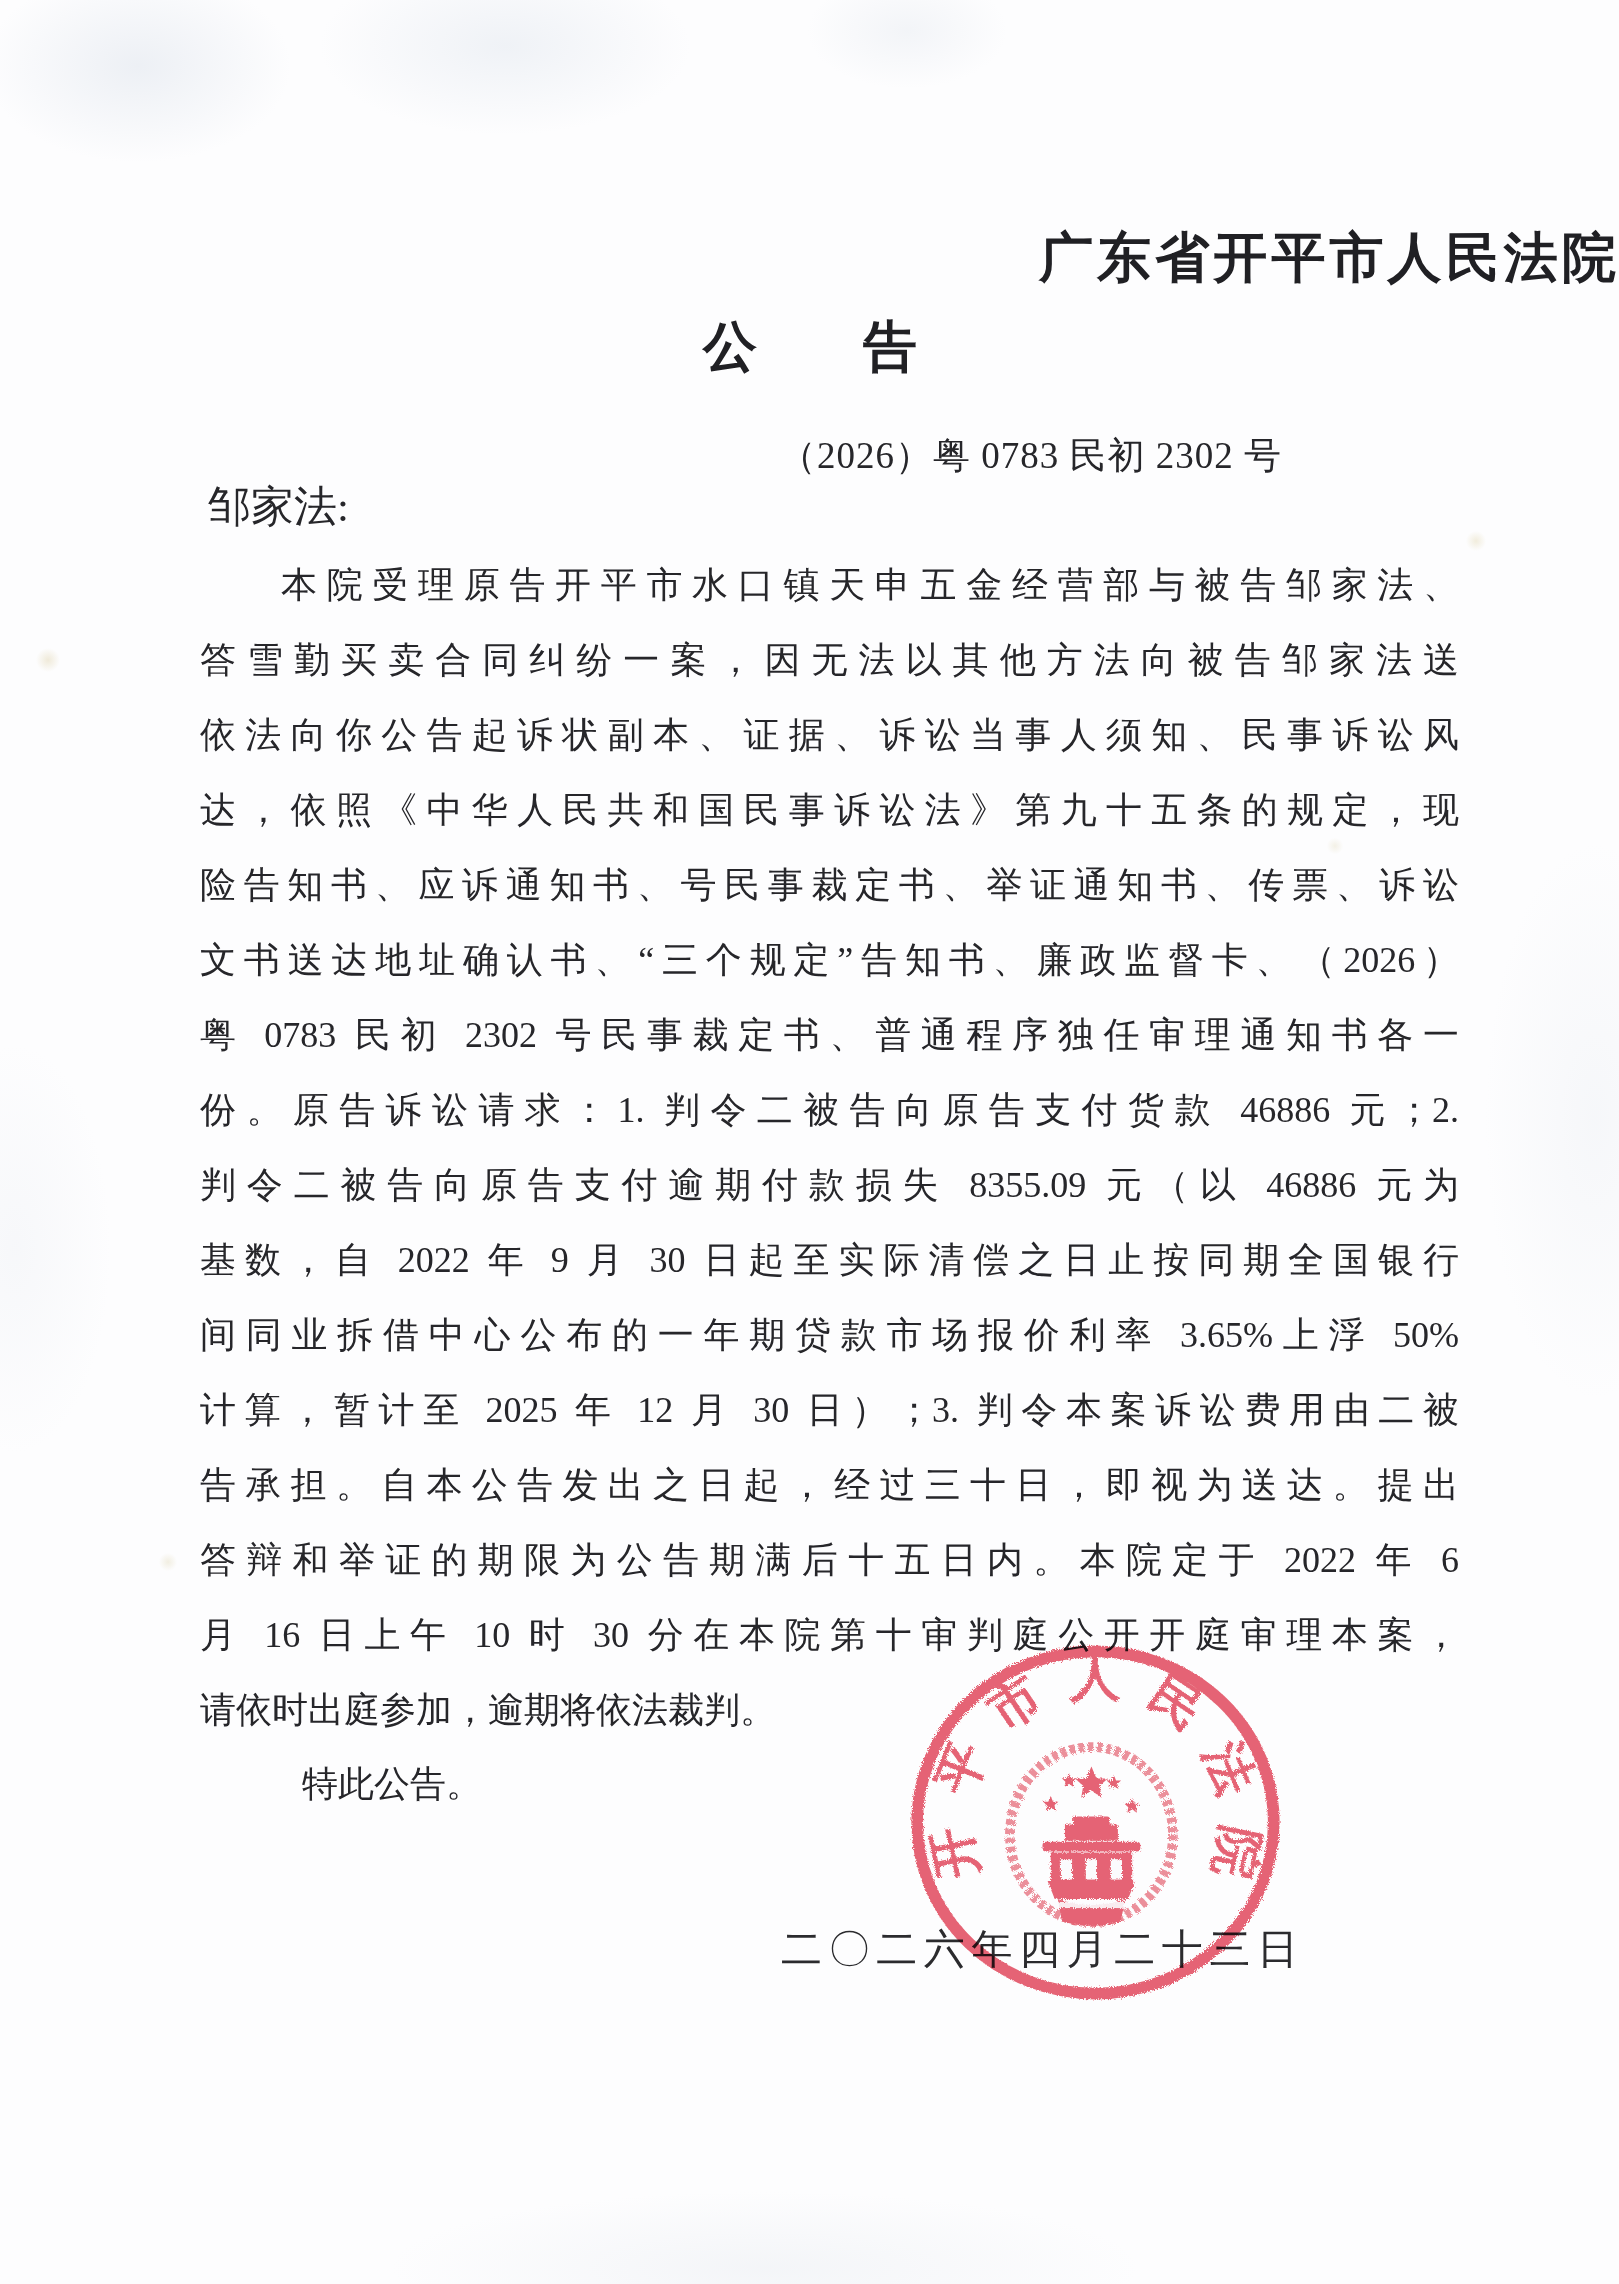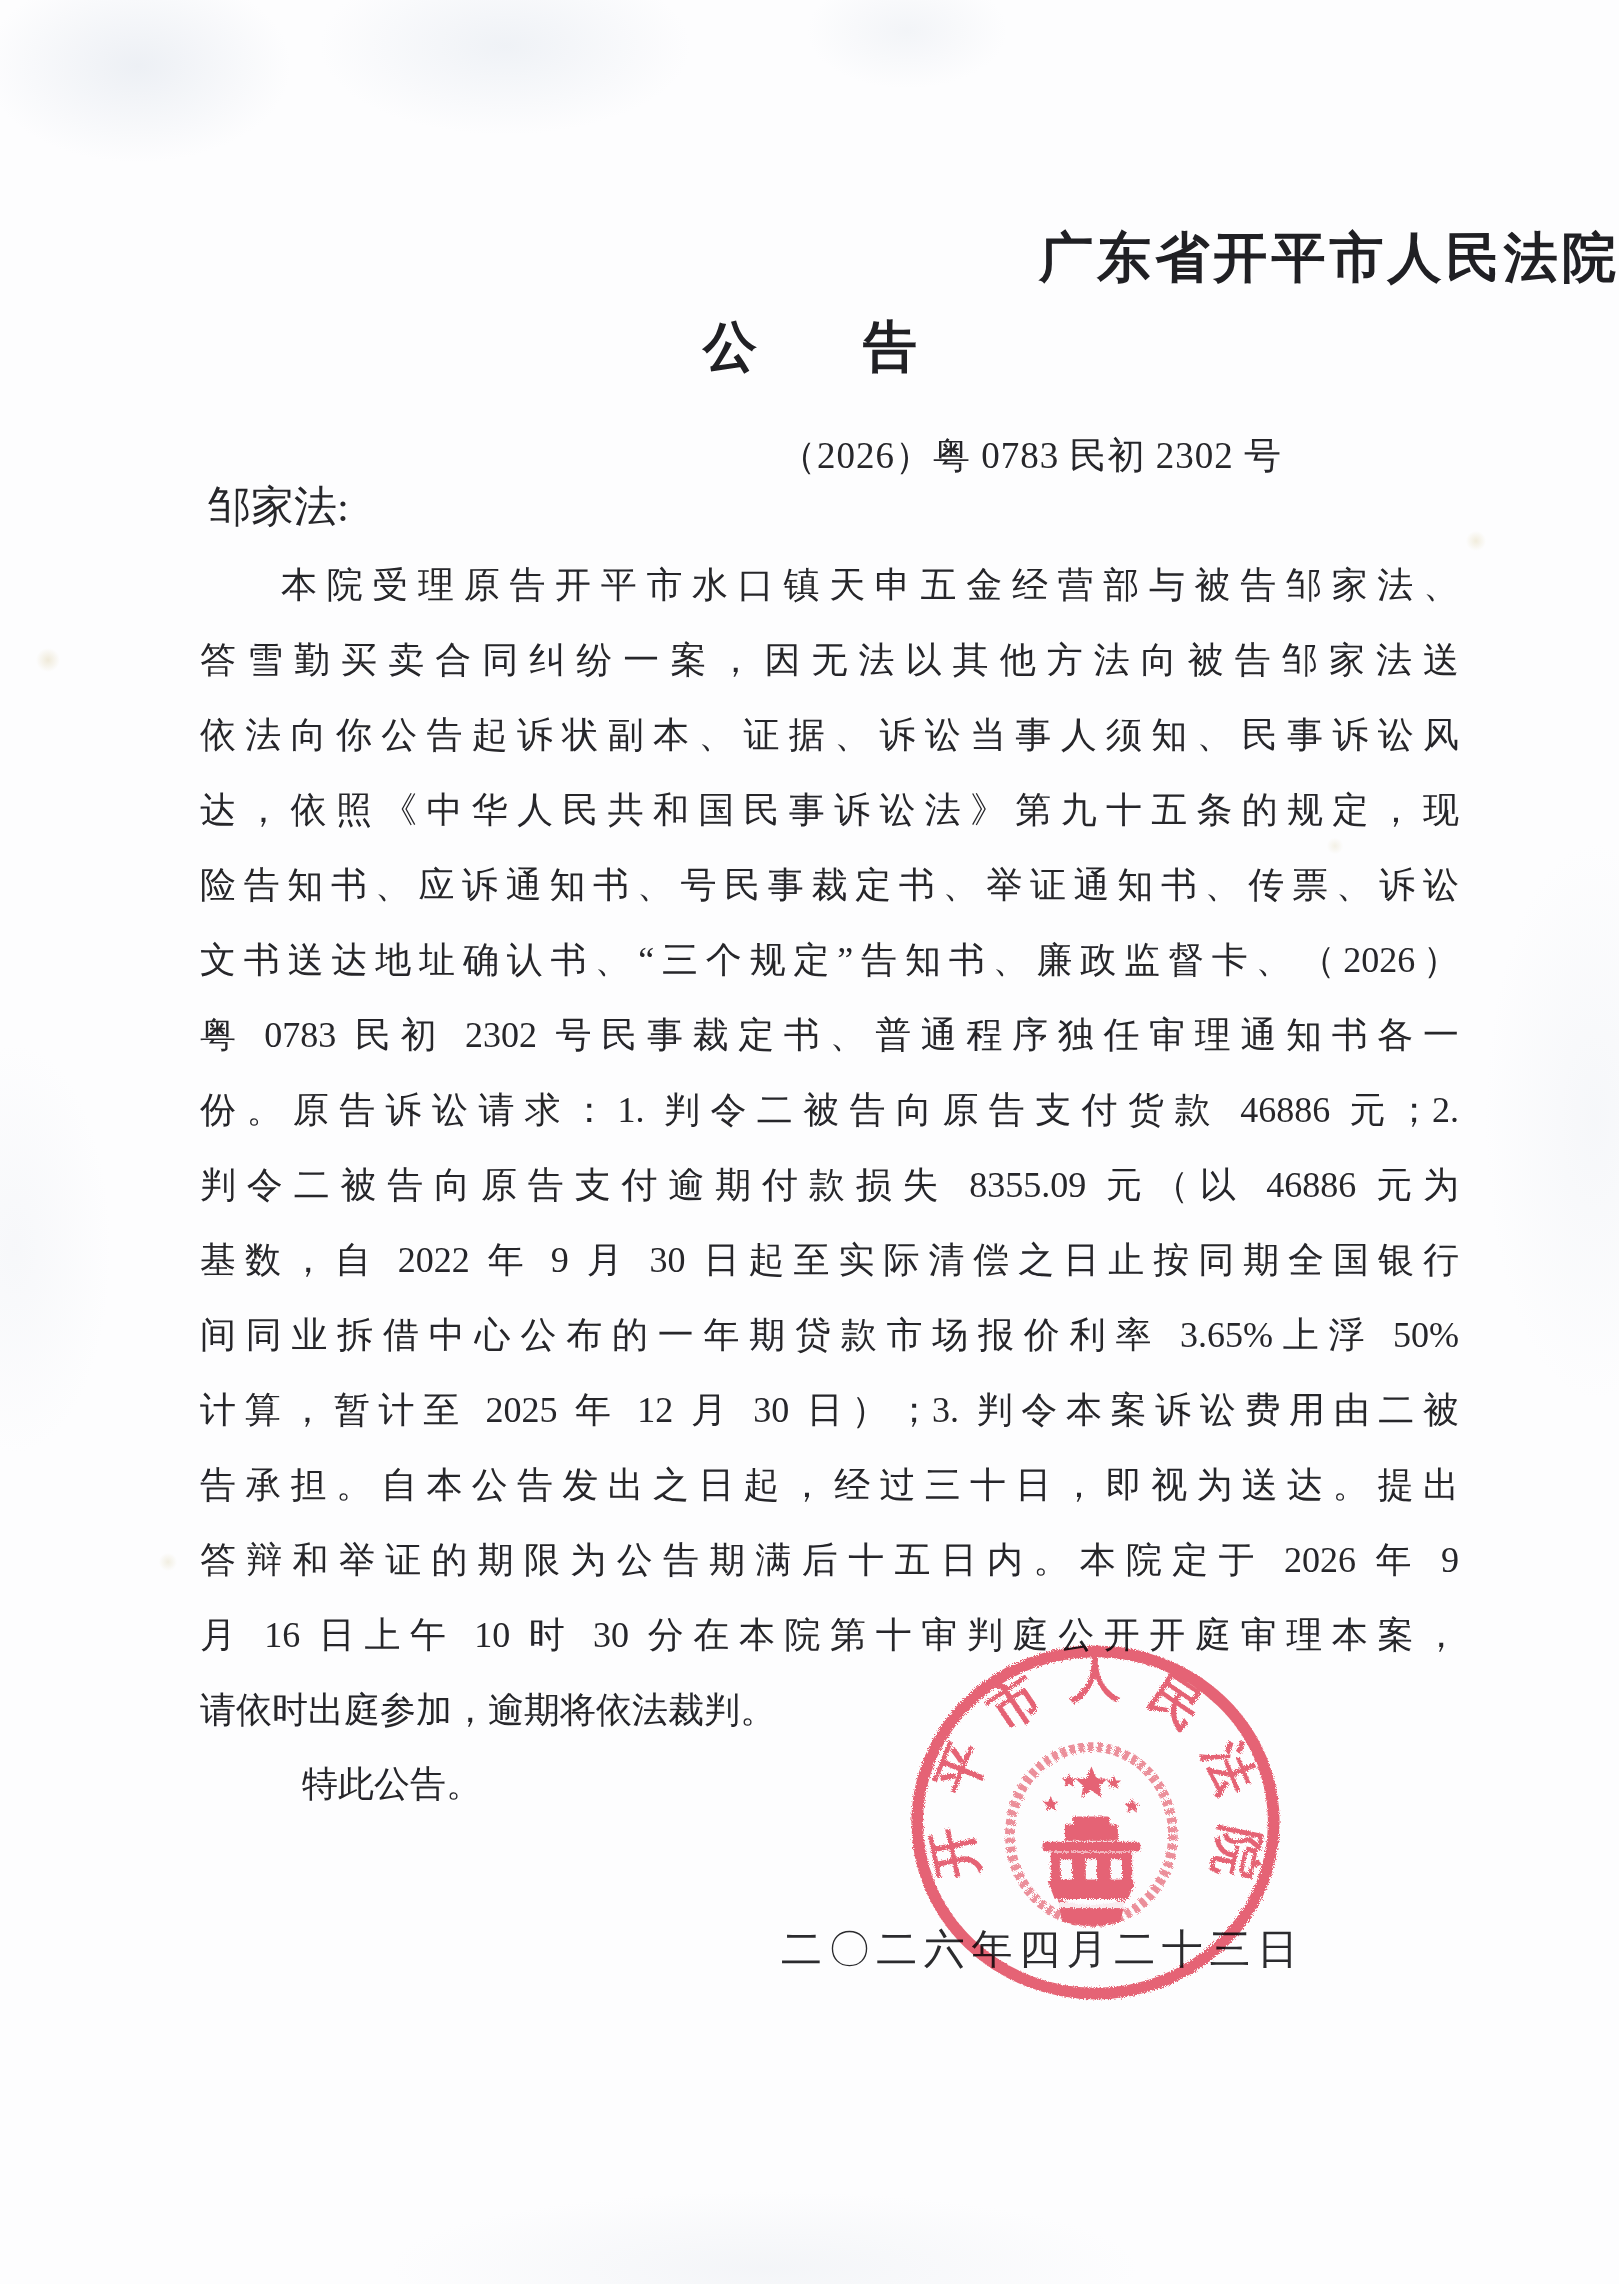--- a/index.html
+++ b/index.html
@@ -100,21 +100,21 @@
       <div class="bline">达，依照《中华人民共和国民事诉讼法》第九十五条的规定，现</div>
       <div class="bline">险告知书、应诉通知书、号民事裁定书、举证通知书、传票、诉讼</div>
       <div class="bline">文书送达地址确认书、“三个规定”告知书、廉政监督卡、（2026）</div>
       <div class="bline">粤 0783 民初 2302 号民事裁定书、普通程序独任审理通知书各一</div>
       <div class="bline">份。原告诉讼请求：1. 判令二被告向原告支付货款 46886 元；2.</div>
       <div class="bline">判令二被告向原告支付逾期付款损失 8355.09 元（以 46886 元为</div>
       <div class="bline">基数，自 2022 年 9 月 30 日起至实际清偿之日止按同期全国银行</div>
       <div class="bline">间同业拆借中心公布的一年期贷款市场报价利率 3.65%上浮 50%</div>
       <div class="bline">计算，暂计至 2025 年 12 月 30 日）；3. 判令本案诉讼费用由二被</div>
       <div class="bline">告承担。自本公告发出之日起，经过三十日，即视为送达。提出</div>
-      <div class="bline">答辩和举证的期限为公告期满后十五日内。本院定于 2026 年 9</div>
+      <div class="bline">答辩和举证的期限为公告期满后十五日内。本院定于 2022 年 6</div>
       <div class="bline">月 16 日上午 10 时 30 分在本院第十审判庭公开开庭审理本案，</div>
       <div class="bline last">请依时出庭参加，逾期将依法裁判。</div>
     </div>
 
   <div class="closing">特此公告。</div>
 
   <div class="date">二〇二六年四月二十三日</div>
 
   <svg class="seal" viewBox="-372 -372 744 744" xmlns="http://www.w3.org/2000/svg" aria-hidden="true">
     <defs>

